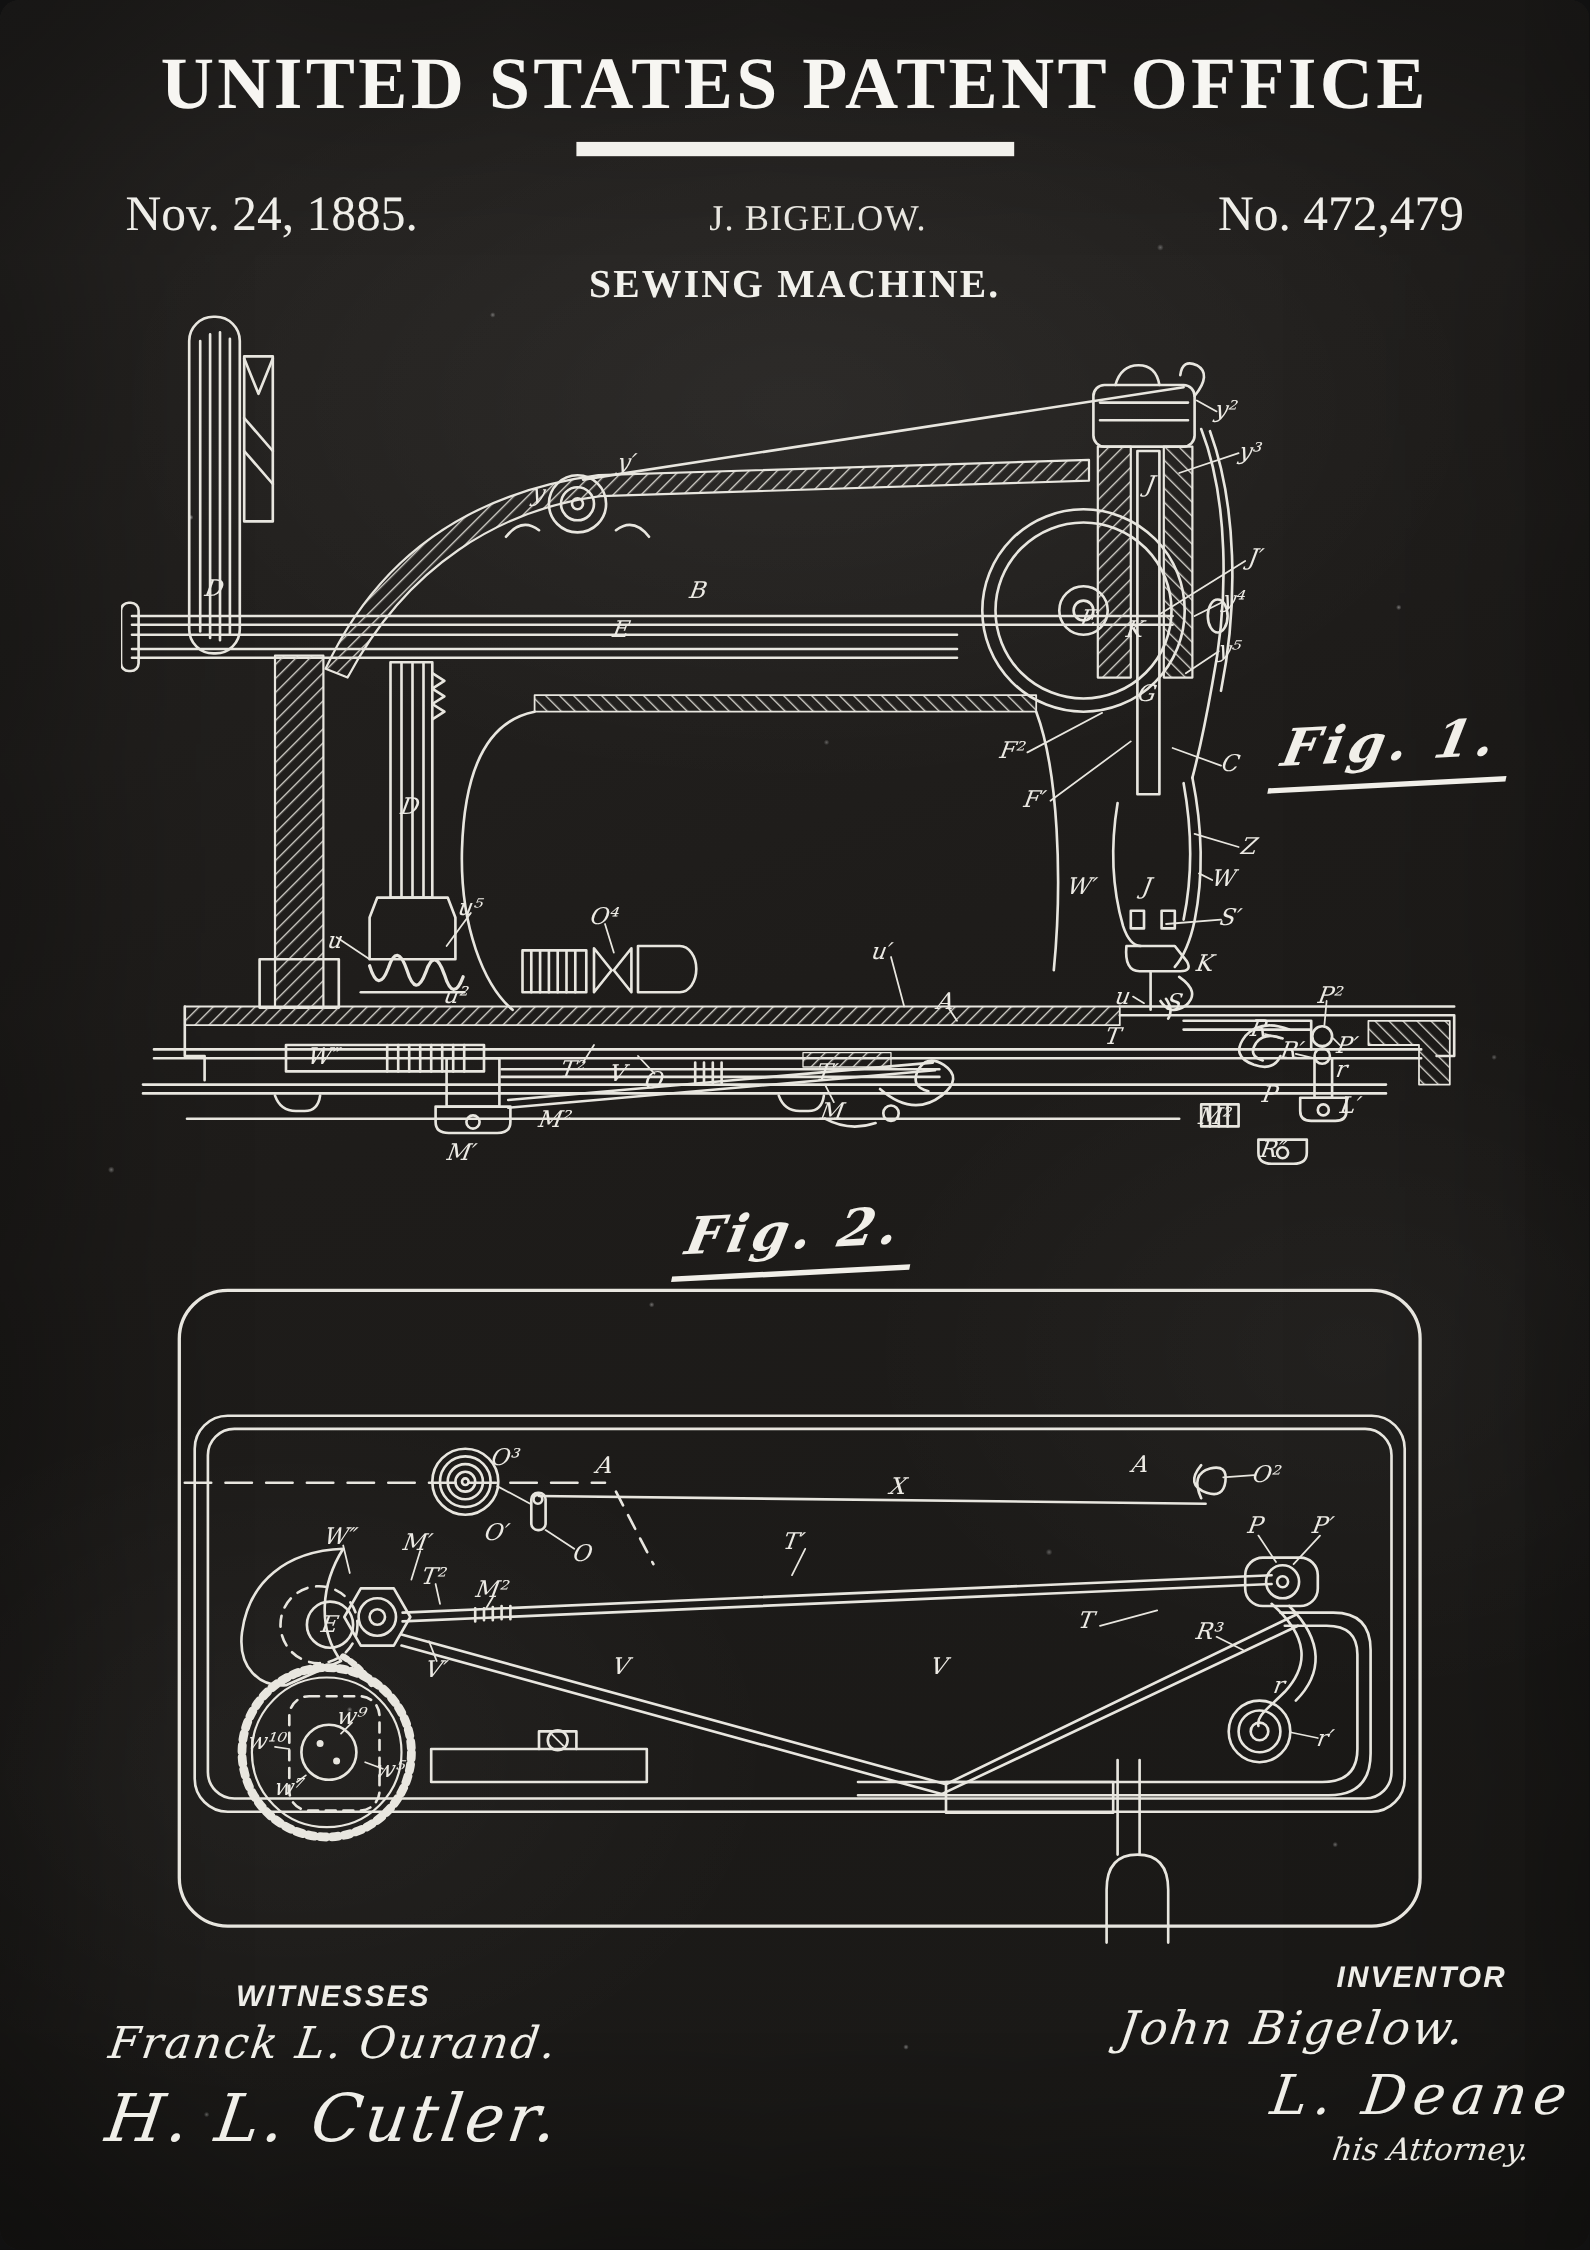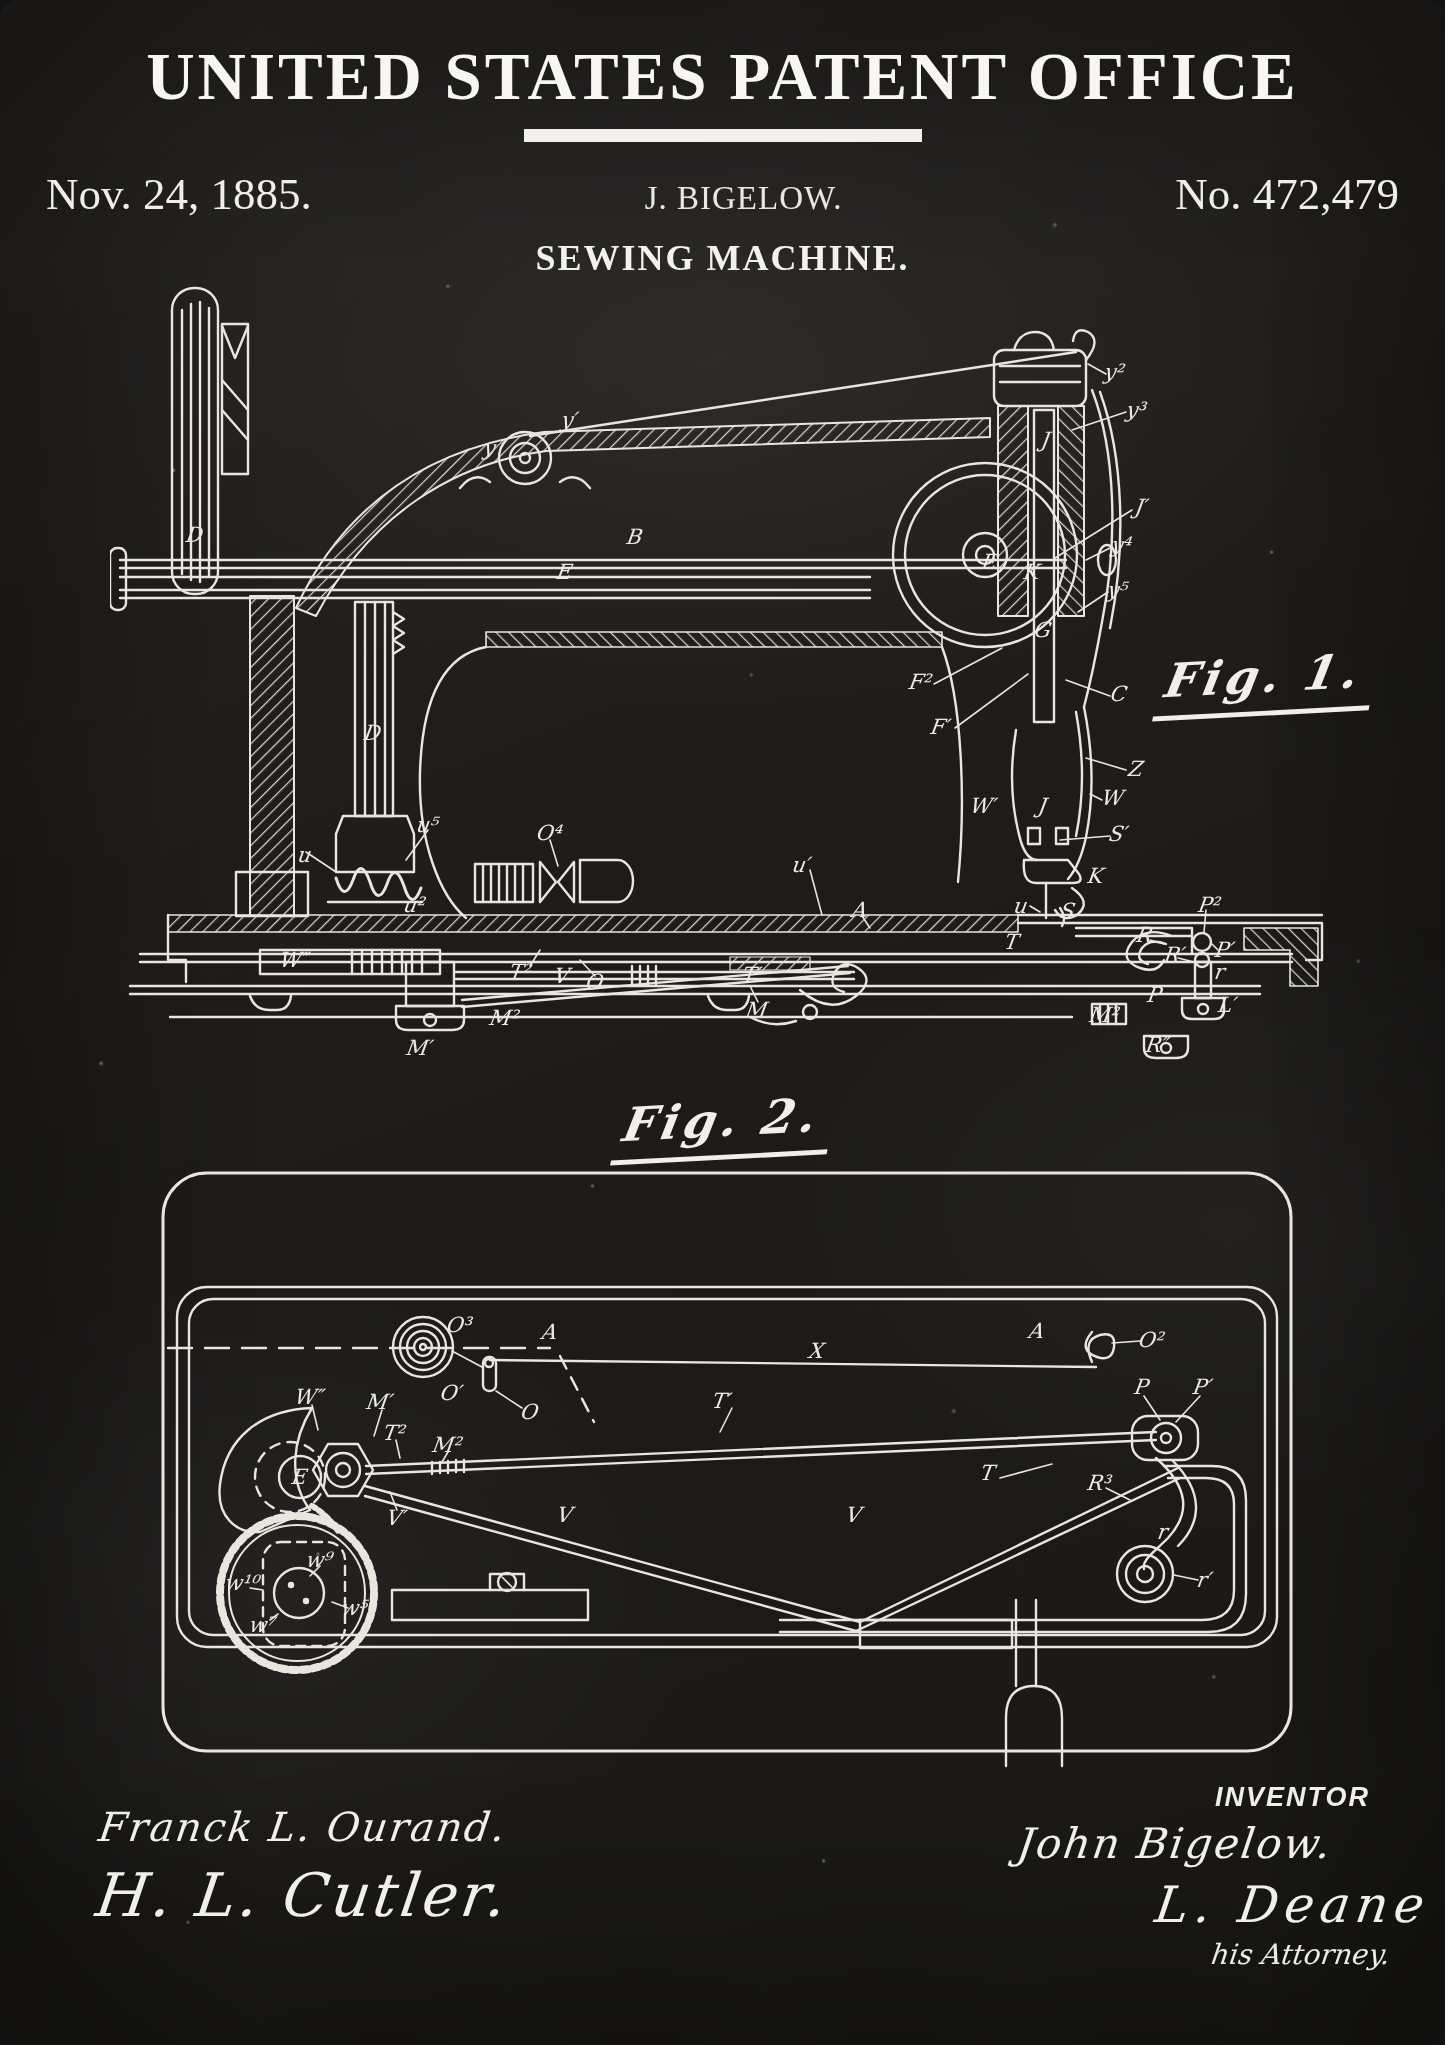--- a/index.html
+++ b/index.html
@@ -25,21 +25,21 @@
     radial-gradient(1.5px 1.5px at 41% 58%, rgba(255,255,255,.38), transparent 2.5px),
     radial-gradient(2px 2px at 66% 69%, rgba(255,255,255,.3), transparent 3px),
     radial-gradient(1.5px 1.5px at 22% 76%, rgba(255,255,255,.4), transparent 2.5px),
     radial-gradient(1.5px 1.5px at 84% 82%, rgba(255,255,255,.35), transparent 2.5px),
     radial-gradient(1.5px 1.5px at 57% 91%, rgba(255,255,255,.4), transparent 2.5px),
     radial-gradient(1.5px 1.5px at 13% 94%, rgba(255,255,255,.3), transparent 2.5px);}
   .hdr{position:absolute;left:0;top:38px;width:100%;text-align:center;}
   .hdr-title{font-size:67px;font-weight:700;letter-spacing:3px;color:#f7f6f2;white-space:nowrap;}
   .hdr-rule{margin:14px auto 0;width:398px;height:13px;background:#f2f1ec;}
   .meta{position:absolute;left:0;top:168px;width:100%;box-sizing:border-box;
-        padding:0 46px;display:flex;align-items:baseline;justify-content:space-between;}
+        padding:0 114px;display:flex;align-items:baseline;justify-content:space-between;}
   .meta-date,.meta-no{font-size:45px;color:#efeee9;}
   .meta-name{font-size:33px;letter-spacing:1px;color:#e9e7e1;font-family:"Liberation Serif",serif;}
   .subtitle{position:absolute;left:0;top:222px;width:100%;text-align:center;
             font-size:36px;font-weight:700;letter-spacing:2px;color:#f2f1ec;margin-top:15px;}
   .fig{position:absolute;}
   .fig svg{position:absolute;left:0;top:0;color:#e8e6df;}
   .part-label{position:absolute;transform:translate(-50%,-50%) skewX(-10deg);
       font-family:"DejaVu Serif",serif;font-style:italic;font-size:21px;color:#eceae4;
       white-space:nowrap;pointer-events:none;}
   .caption{position:absolute;font-family:"DejaVu Serif",serif;font-style:italic;font-weight:700;
@@ -326,20 +326,21 @@
       <span class="part-label" style="left: 940px; top: 313px;">R³</span>
       <span class="part-label" style="left: 1003px; top: 362px;">r</span>
       <span class="part-label" style="left: 1045px; top: 410px;">r′</span>
       <span class="part-label" style="left: 83px; top: 413px;">w¹⁰</span>
       <span class="part-label" style="left: 160px; top: 390px;">w⁹</span>
       <span class="part-label" style="left: 103px; top: 455px;">w⁷</span>
       <span class="part-label" style="left: 195px; top: 438px;">w⁵</span>
     </div>
 
   <div class="foot-witness">
+    <div class="foot-head">WITNESSES</div>
     <div class="sig sig-w1">Franck L. Ourand.</div>
     <div class="sig sig-w2">H. L. Cutler.</div>
   </div>
 
   <div class="foot-inventor">
     <div class="foot-head">INVENTOR</div>
     <div class="sig sig-i1">John Bigelow.</div>
     <div class="sig sig-i2">L. Deane</div>
     <div class="sig-note">his Attorney.</div>
   </div>

